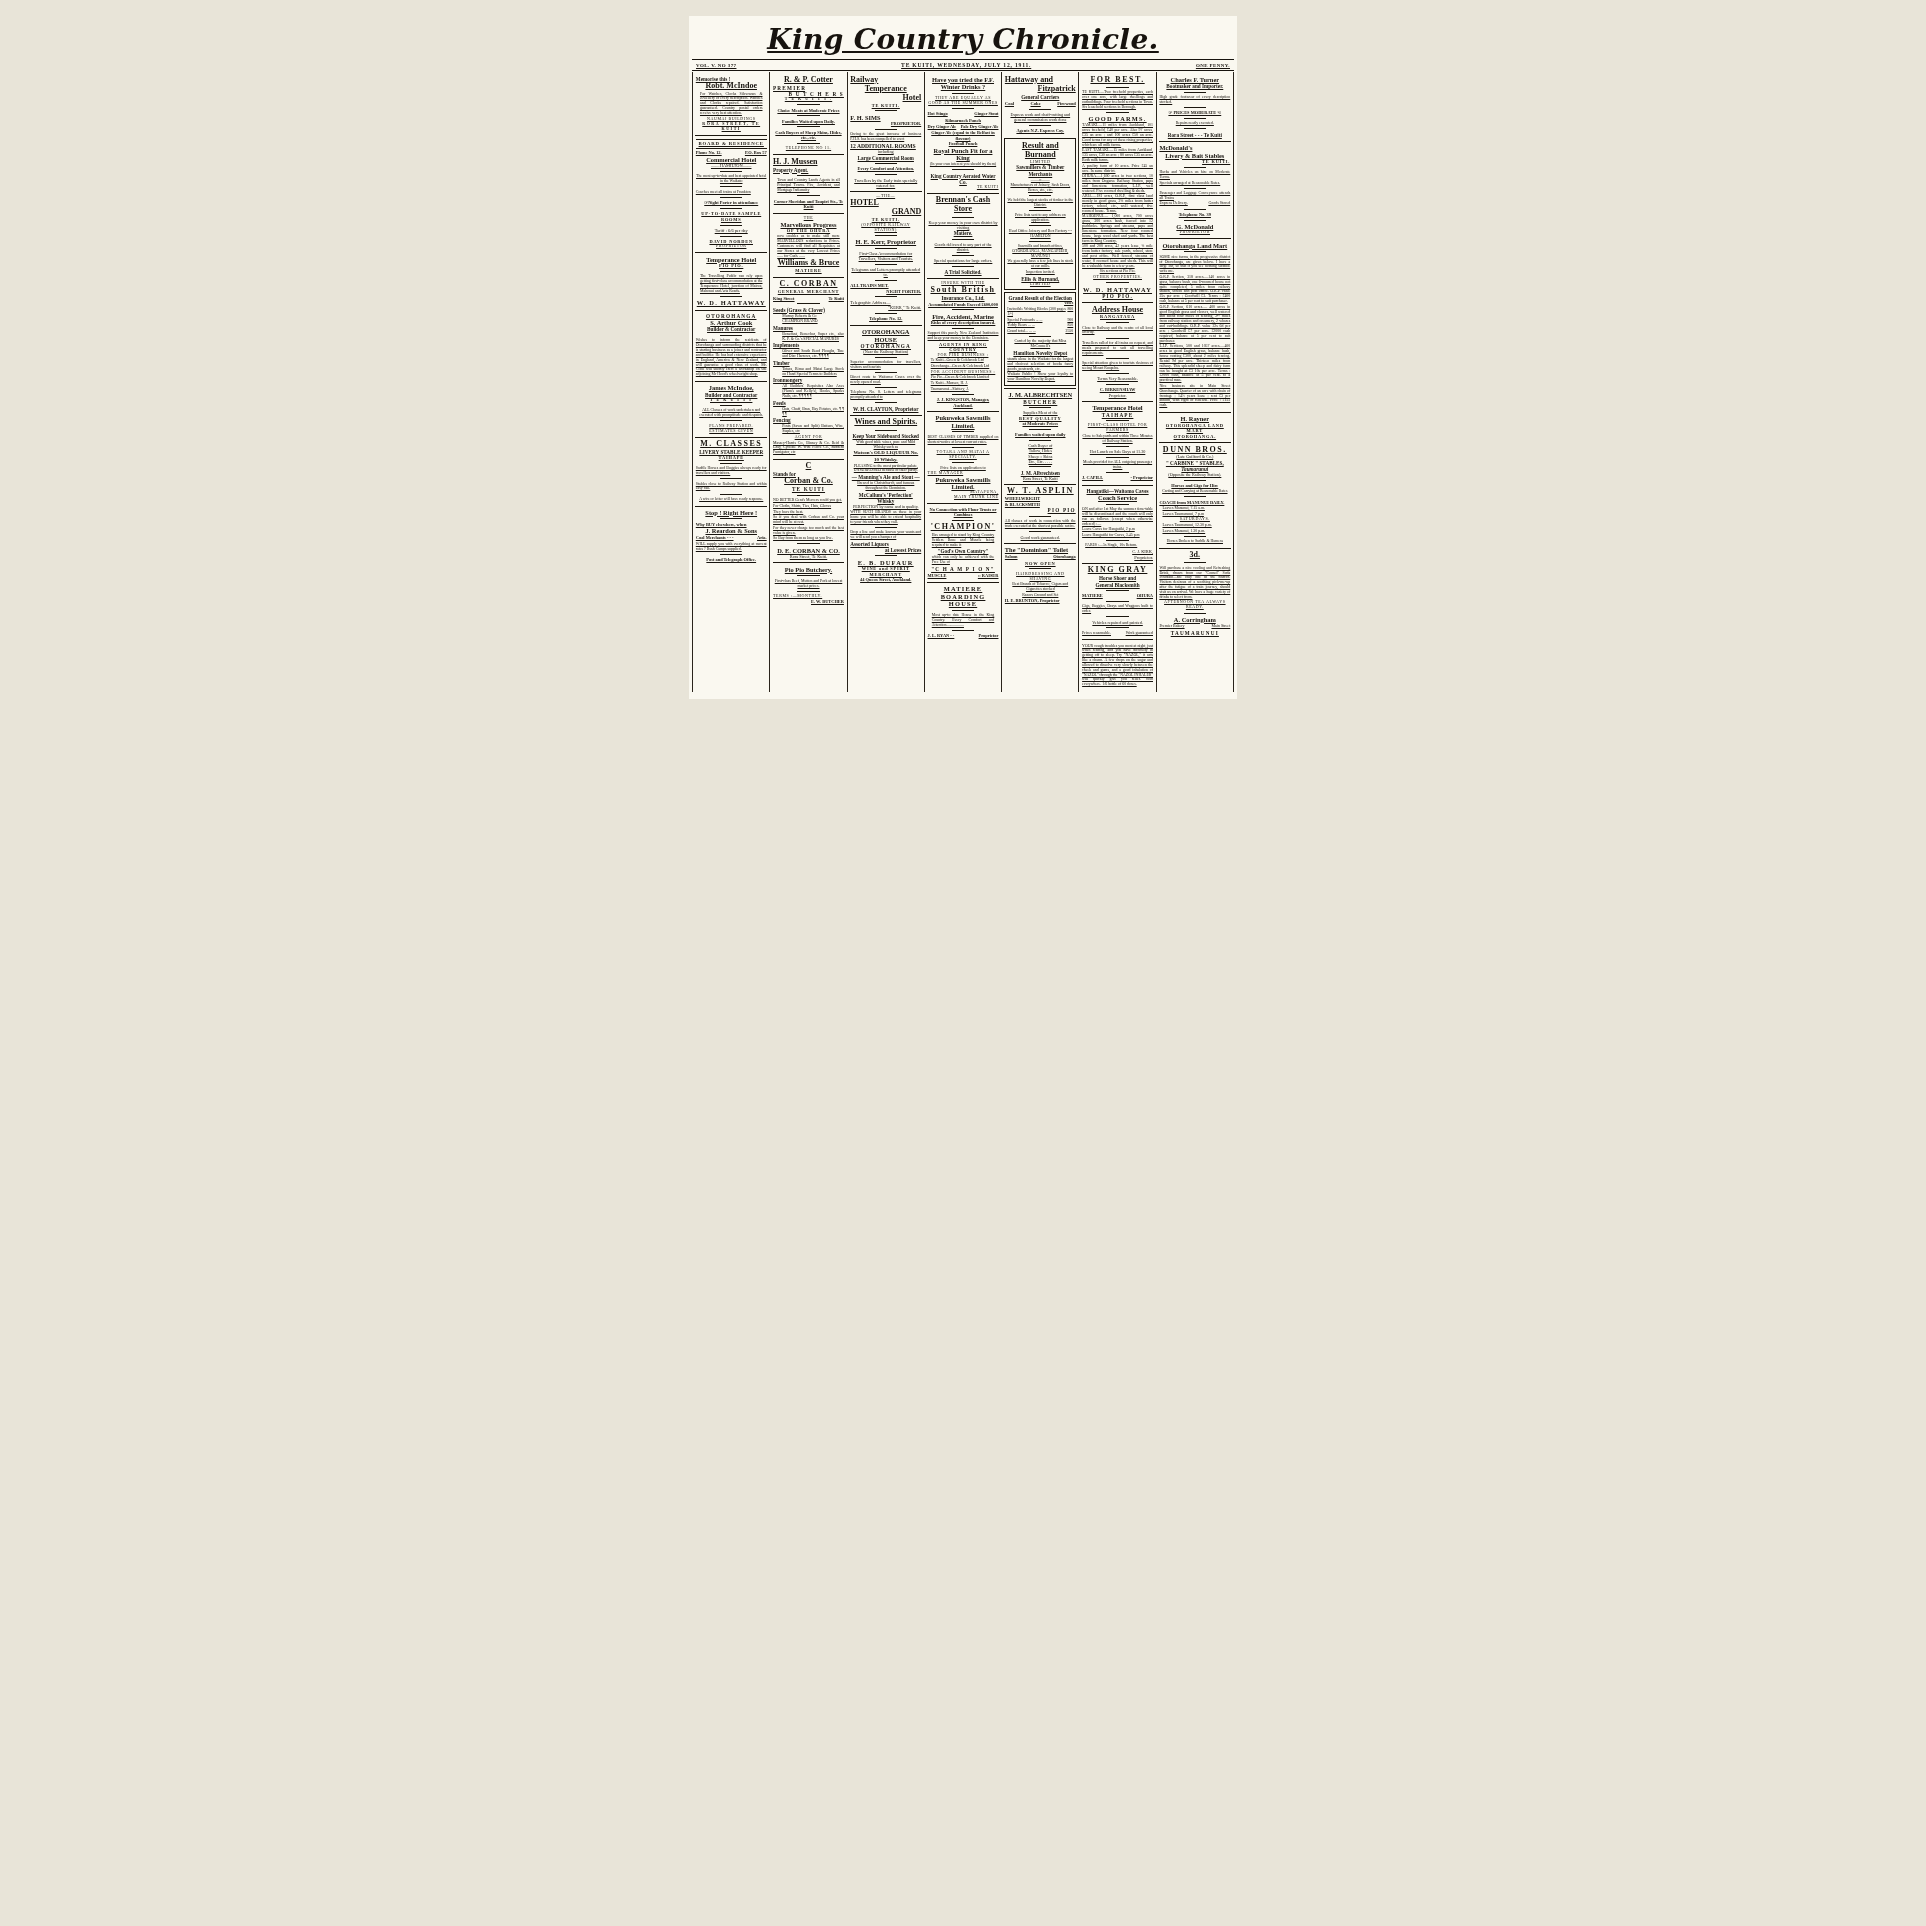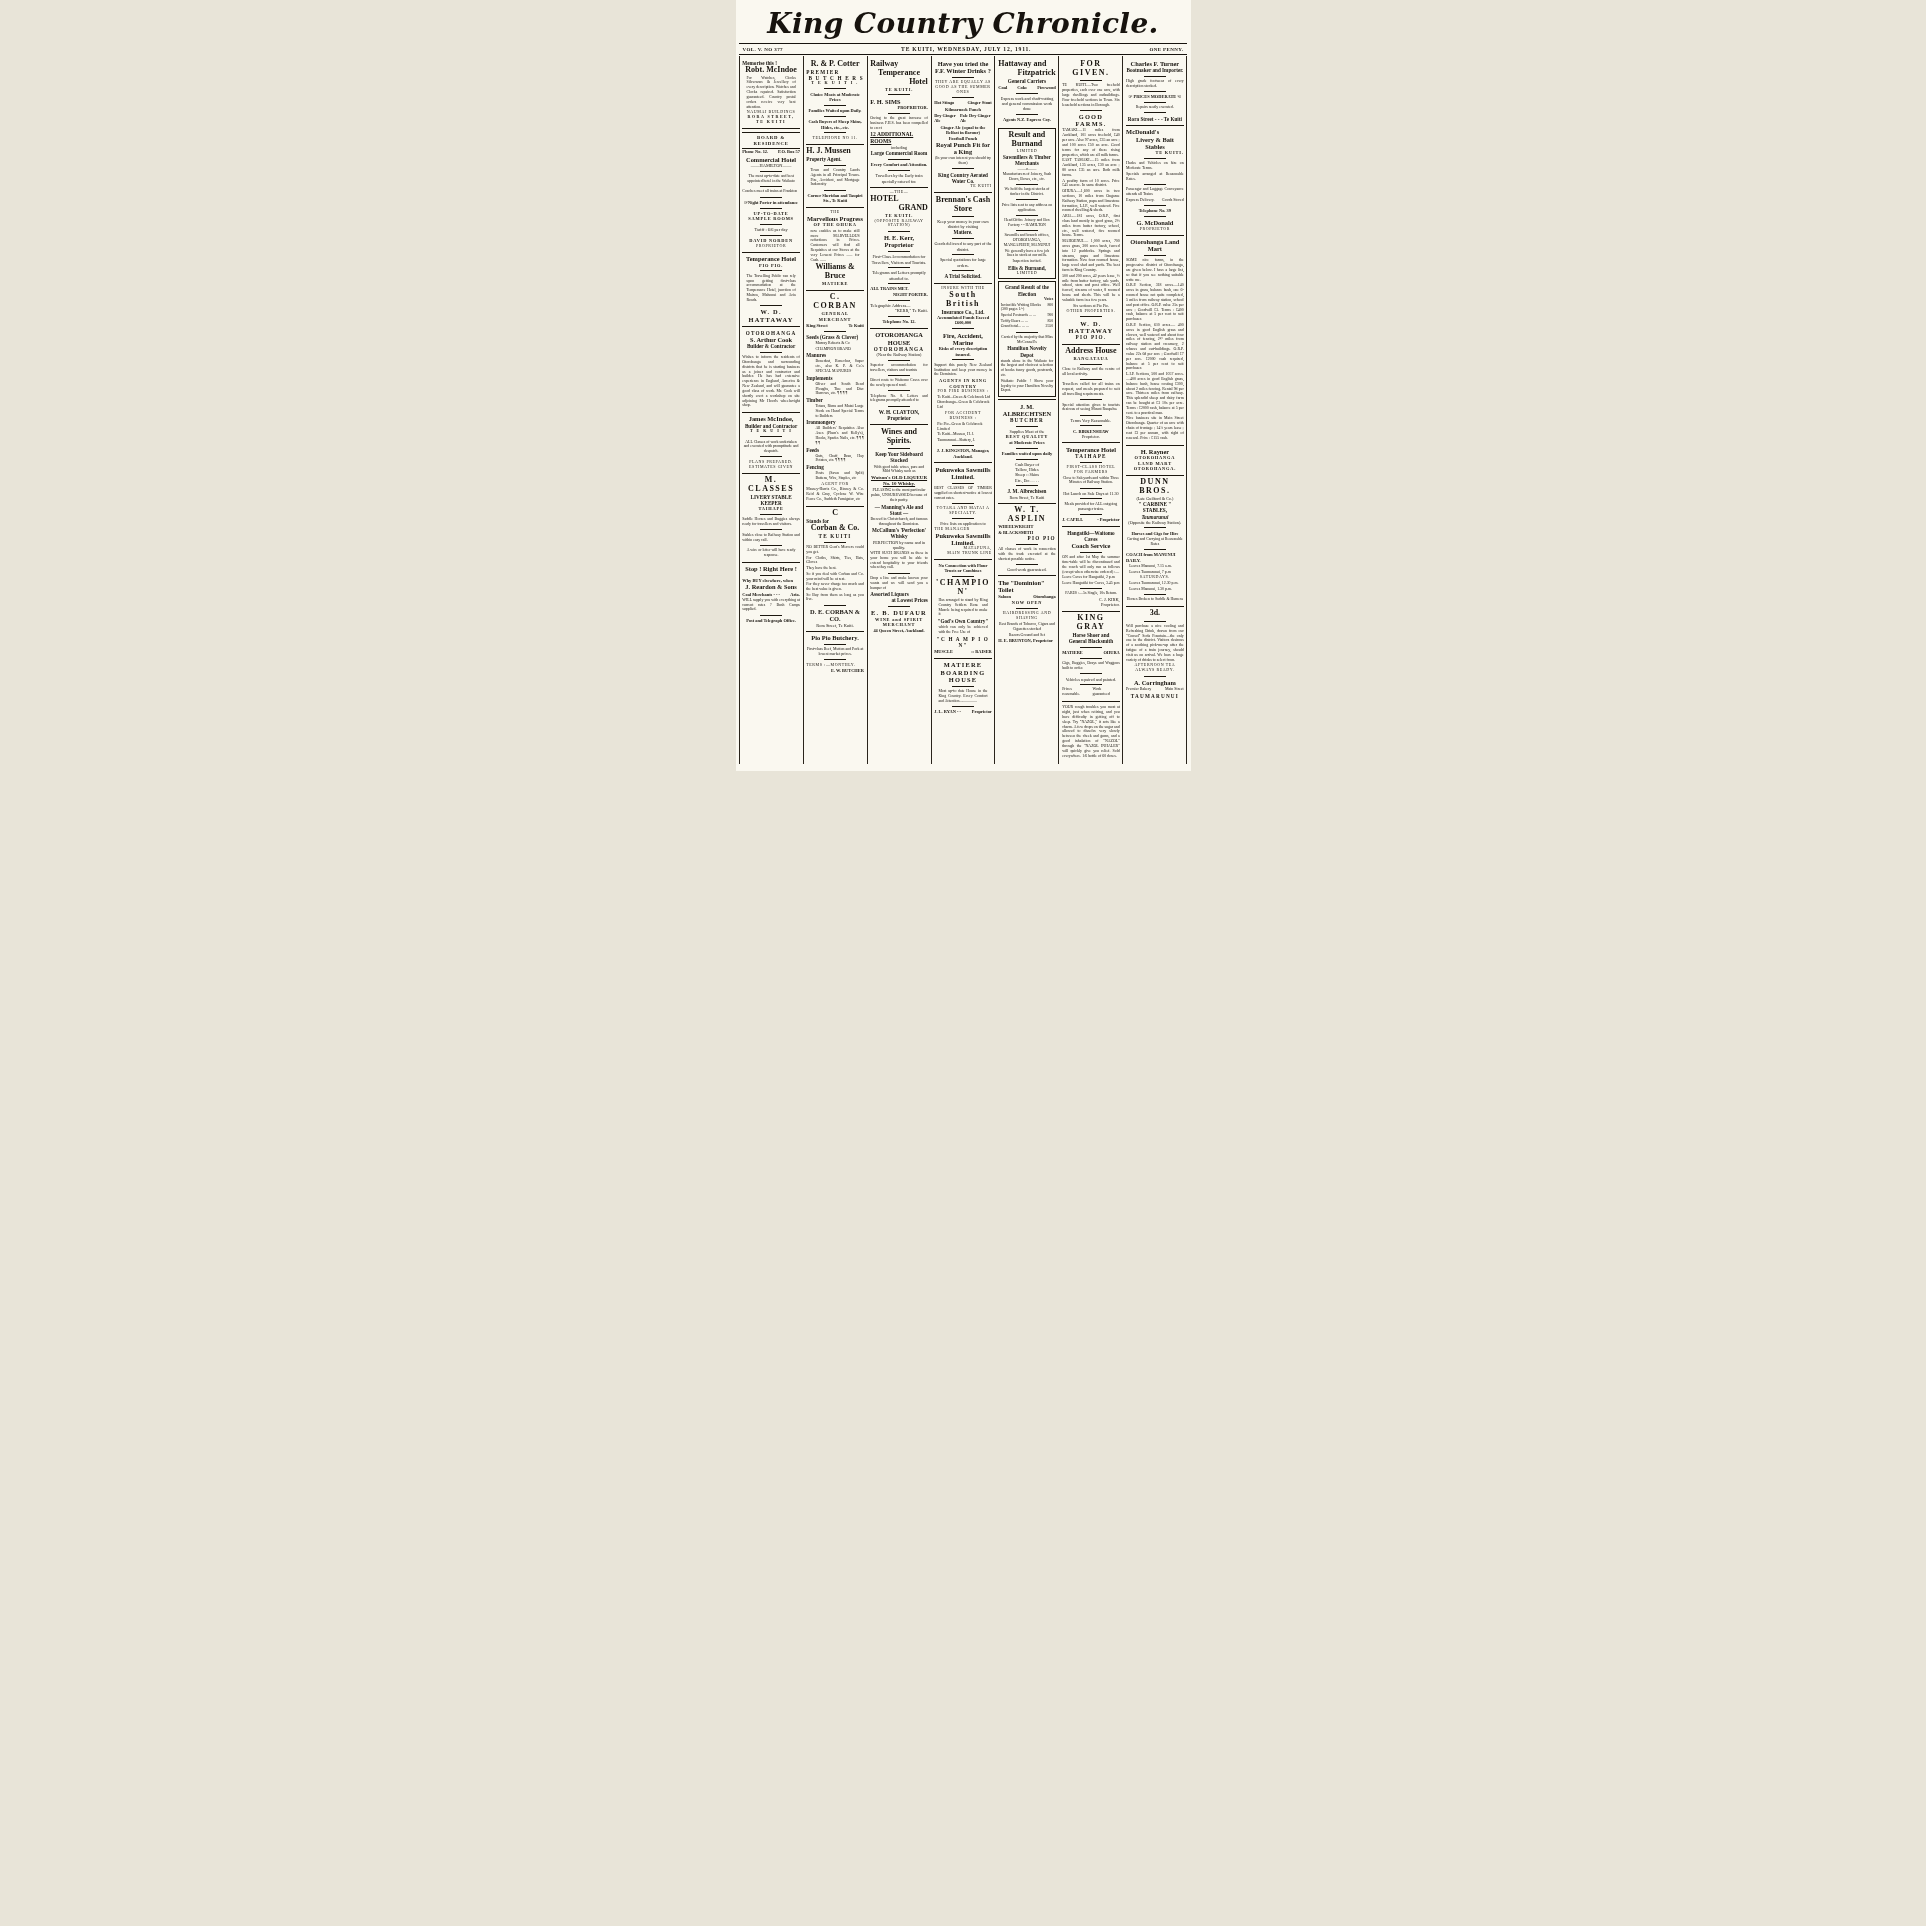--- a/index.html
+++ b/index.html
@@ -1,18 +1,18 @@
 <!DOCTYPE html>
 <html style="font-size:6.2px"><head>
 <meta charset="utf-8">
 <title>King Country Chronicle</title>
 <style>
   html,body{margin:0;padding:0;background:#e8e4d8;}
-  .page{width:455px;min-height:607px;margin:0 auto;background:#faf8f0;color:#17130e;
-        font-family:"Liberation Serif","DejaVu Serif",serif;padding:3.9px 3.1px 7px 3.1px;box-sizing:border-box;}
+  .page{width:548px;min-height:607px;margin:16px auto;background:#faf8f0;color:#17130e;
+        font-family:"Liberation Serif","DejaVu Serif",serif;padding:3.9px 3.1px 7px 3.1px;box-sizing:border-box;text-decoration:underline;}
   
   header{ text-align:center; }
   .masthead-title{font-family:"DejaVu Serif",serif;font-weight:700;font-size:28px;line-height:1.05;
         letter-spacing:0.4px;padding:5.4px 0 2.3px 0;font-style:italic;}
   .dateline{display:flex;justify-content:space-between;align-items:baseline;
         border-top:1.2px double #17130e;border-bottom:0.8px solid #17130e;
         padding:1.9px 3.9px;margin-top:2.3px;font-weight:700;font-size:5px;letter-spacing:0.4px;}
   .dateline .mid{font-size:5.6px;letter-spacing:0.8px;}
   
   main{display:flex;align-items:stretch;border-left:0.4px solid #2a241c;border-right:0.4px solid #2a241c;margin-top:0.8px;}
@@ -494,21 +494,21 @@
           <div class="ln ln-h4sp">NOW OPEN</div>
           <hr class="sep">
           <div class="ln ln-capC">HAIRDRESSING AND SHAVING</div>
           <div class="ln ln-txtC">Best Brands of Tobacco, Cigars and Cigarettes stocked</div>
           <div class="ln ln-txtC">Razors Ground and Set</div>
           <div class="ln ln-h4l">H. E. BRUNTON, Proprietor</div>
         </section>
       </div>
       <div class="col">
         <section class="block">
-          <div class="ln ln-h1sp">FOR GIVEN.</div>
+          <div class="ln ln-h1sp">FOR BEST.</div>
           <hr class="sep">
           <div class="ln ln-txt">TE KUITI.—Two freehold properties, each over one acre, with large dwellings and outbuildings. Four freehold sections in Town. Six leasehold sections in Borough.</div>
           <hr class="sep">
           <div class="ln ln-h2sp">GOOD FARMS.</div>
           <div class="ln ln-txt">TAMAKI.—11 miles from Auckland, 101 acres freehold, £40 per acre. Also 97 acres, £35 an acre ; and 100 acres £50 an acre. Good terms for any of these rising properties, which are all milk farms.</div>
           <div class="ln ln-txt">EAST TAMAKI.—15 miles from Auckland, 135 acres, £30 an acre ; 80 acres £35 an acre. Both milk farms.</div>
           <div class="ln ln-txt">A poultry farm of 10 acres. Price £45 an acre. In same district.</div>
           <div class="ln ln-txt">OHURA.—1,600 acres in two sections, 10 miles from Ongarue Railway Station, papa and limestone formation, L.I.P., well watered. Five roomed dwelling &amp; sheds.</div>
           <div class="ln ln-txt">ARIA.—181 acres, O.R.P., first class land mostly in good grass, 2¼ miles from butter factory, school, etc., well watered, five roomed house. Terms.</div>
           <div class="ln ln-txt">MAHOENUI.— 1,000 acres, 700 acres grass, 300 acres bush, fenced into 12 paddocks. Springs and streams, papa and limestone formation. New four roomed house, large wool shed and yards. The best farm in King Country.</div>

